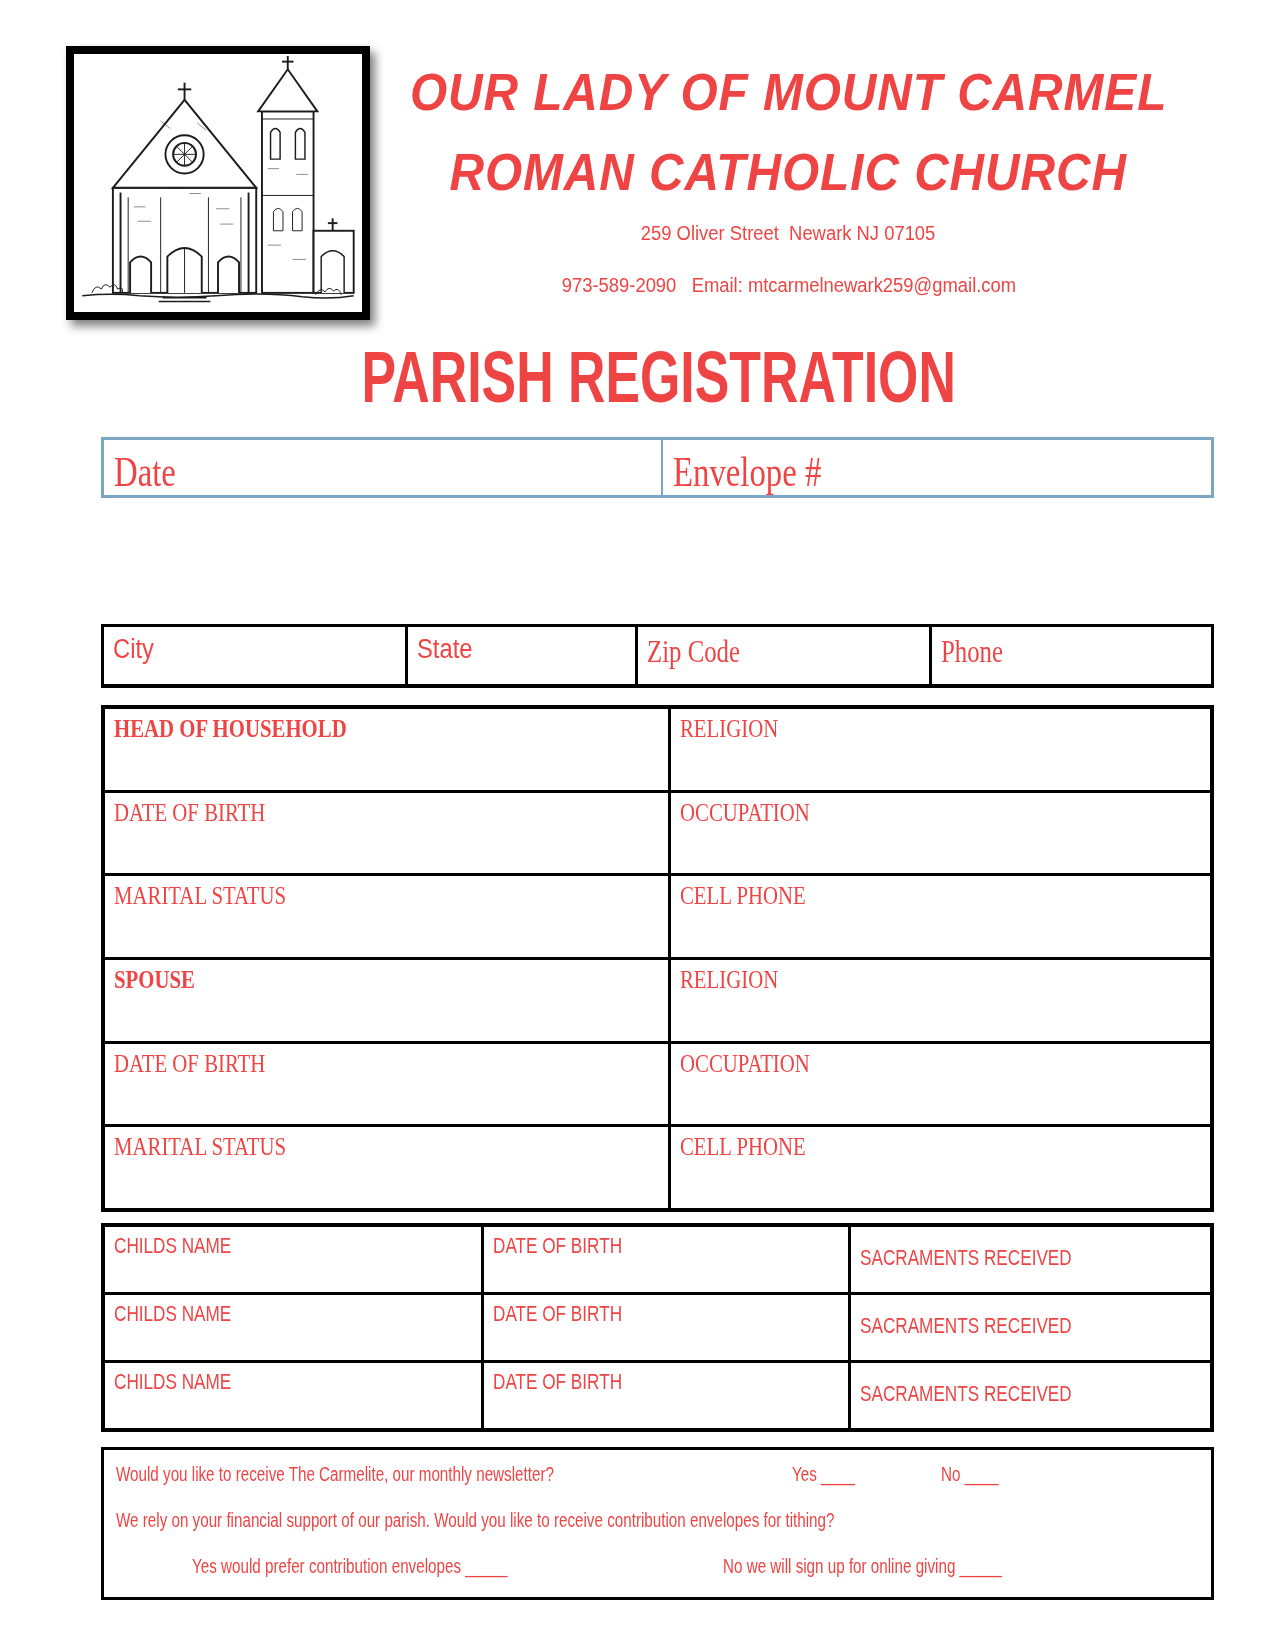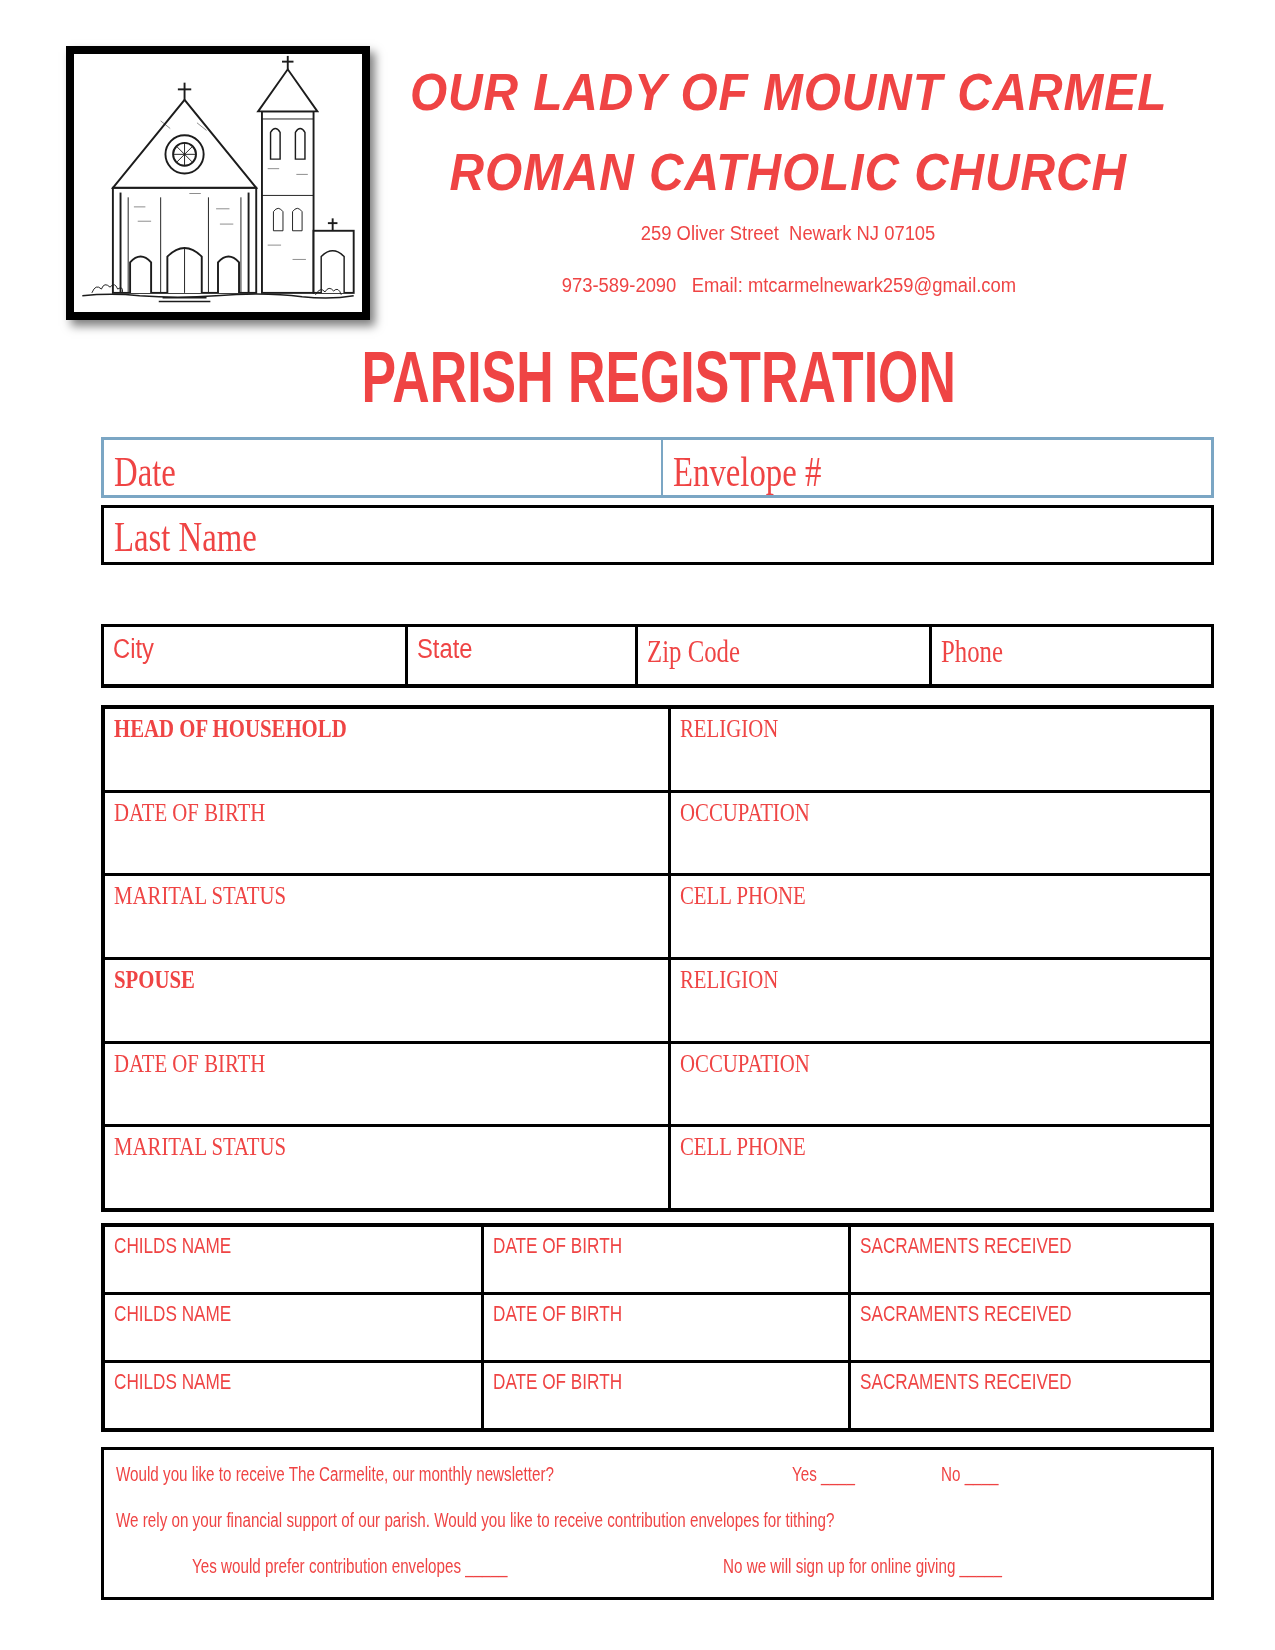--- a/index.html
+++ b/index.html
@@ -56,21 +56,21 @@
   .hh-row + .hh-row{border-top:3px solid #000;}
   .hh-left{width:563px;box-sizing:border-box;padding:7px 0 0 9px;}
   .hh-right{flex:1;border-left:3px solid #000;box-sizing:border-box;padding:7px 0 0 9px;}
 
   
   .ch-table{top:1223px;height:209px;border:4px solid #000;display:flex;flex-direction:column;}
   .ch-row{flex:1;display:flex;min-height:0;}
   .ch-row + .ch-row{border-top:3px solid #000;}
   .ch-c1{width:376px;box-sizing:border-box;padding:8px 0 0 9px;}
   .ch-c2{width:367px;border-left:3px solid #000;box-sizing:border-box;padding:8px 0 0 9px;}
-  .ch-c3{flex:1;border-left:3px solid #000;box-sizing:border-box;padding:8px 0 0 9px;}
+  .ch-c3{flex:1;border-left:3px solid #000;box-sizing:border-box;padding:20px 0 0 9px;}
 
   
   .foot-box{top:1447px;height:153px;border:3px solid #000;}
   .ft{position:absolute;font-size:20px;line-height:1.15;}
   .ft .lbl{transform:scaleX(.76);}
   .f-l1{left:12px;top:13px;}
   .f-yes{left:688px;top:13px;}
   .f-no{left:837px;top:13px;}
   .f-l2{left:12px;top:59px;}
   .f-l3a{left:88px;top:105px;}
@@ -162,23 +162,20 @@
 
   <div class="box blue-row">
     <div class="cell c1">
       <span class="lbl serif lbl-lg">Date</span>
     </div>
     <div class="cell c2">
       <span class="lbl serif lbl-lg">Envelope #</span>
     </div>
   </div>
 
-  <div class="box ln-row">
-    <span class="lbl serif lbl-lg">Last Name</span>
-  </div>
 
 
   <div class="box city-row">
     <div class="cell cc1">
       <span class="lbl lbl-sans">City</span>
     </div>
     <div class="cell cc2">
       <span class="lbl lbl-sans">State</span>
     </div>
     <div class="cell cc3">

